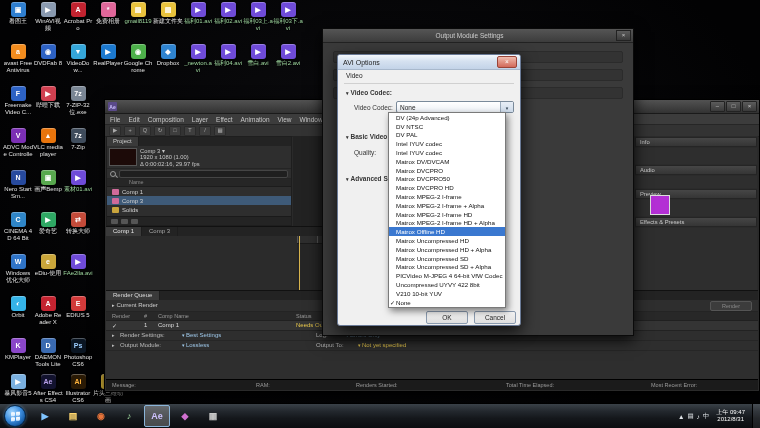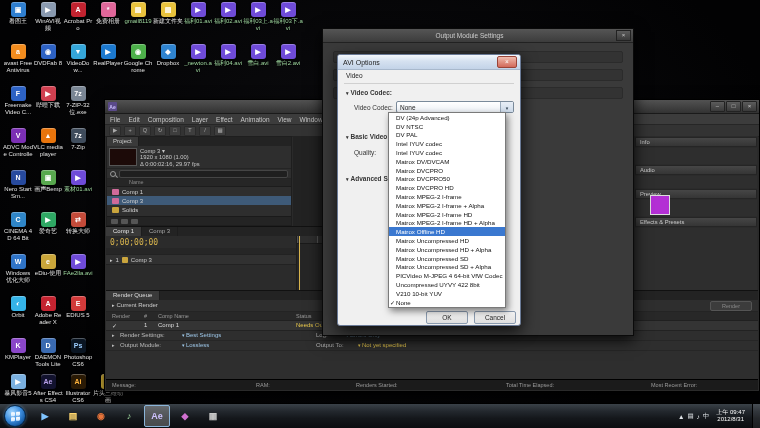--- a/index.html
+++ b/index.html
@@ -582,30 +582,20 @@
             <div class="pnl-c" style="height: 66px;"></div>
           </div>
         </div>
     </div>
 
     <div class="tl">
       <div class="tl-tabs">
         <span class="tl-tab on">Comp 1</span>
         <span class="tl-tab">Comp 3</span>
       </div>
-      <div class="tl-left">
-        <div class="tcode">0;00;00;00</div>
-        <div class="tl-cols"></div>
-        <div class="tl-row">
-          <span class="tri-r"></span>
-          <span>1</span>
-          <span class="chip"></span>
-          <span>Comp 3</span>
-        </div>
-      </div>
       <div class="tl-right">
         <div class="ruler"></div>
         <div class="cti"></div>
       </div>
     </div>
 
     <div class="rq">
       <div class="rq-tabs">
         <span class="rq-tab">Render Queue</span>
       </div>

